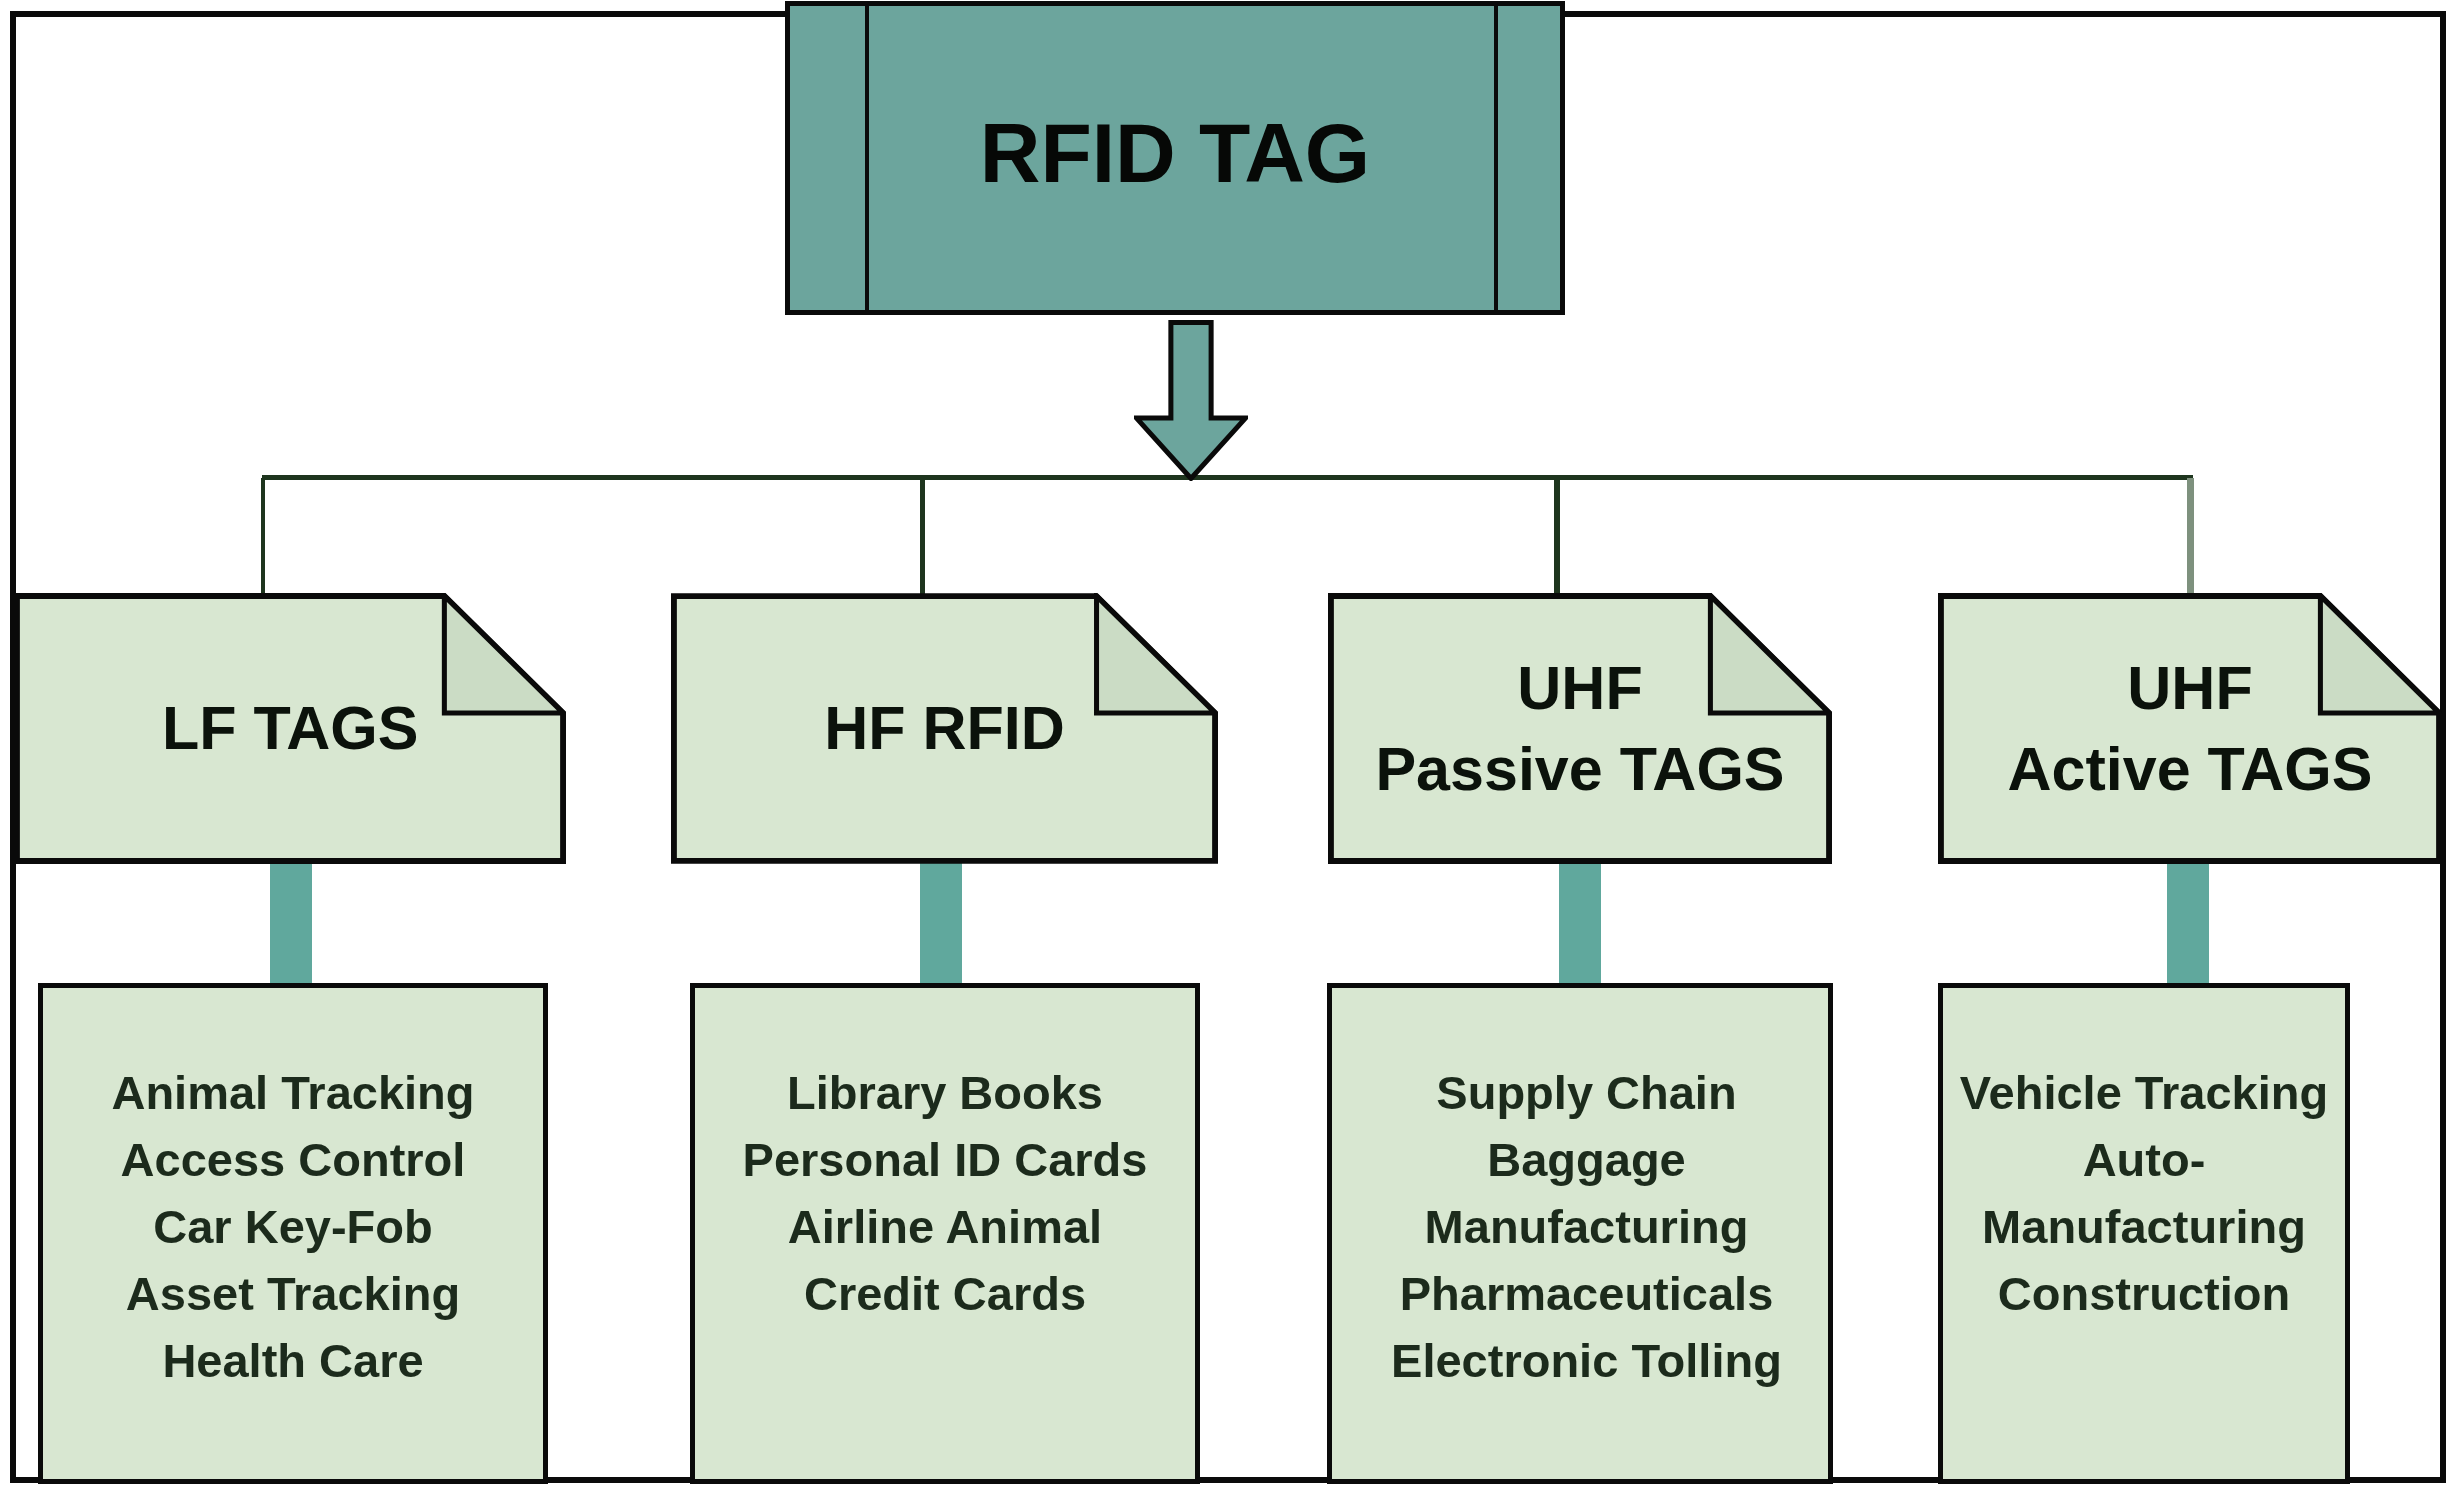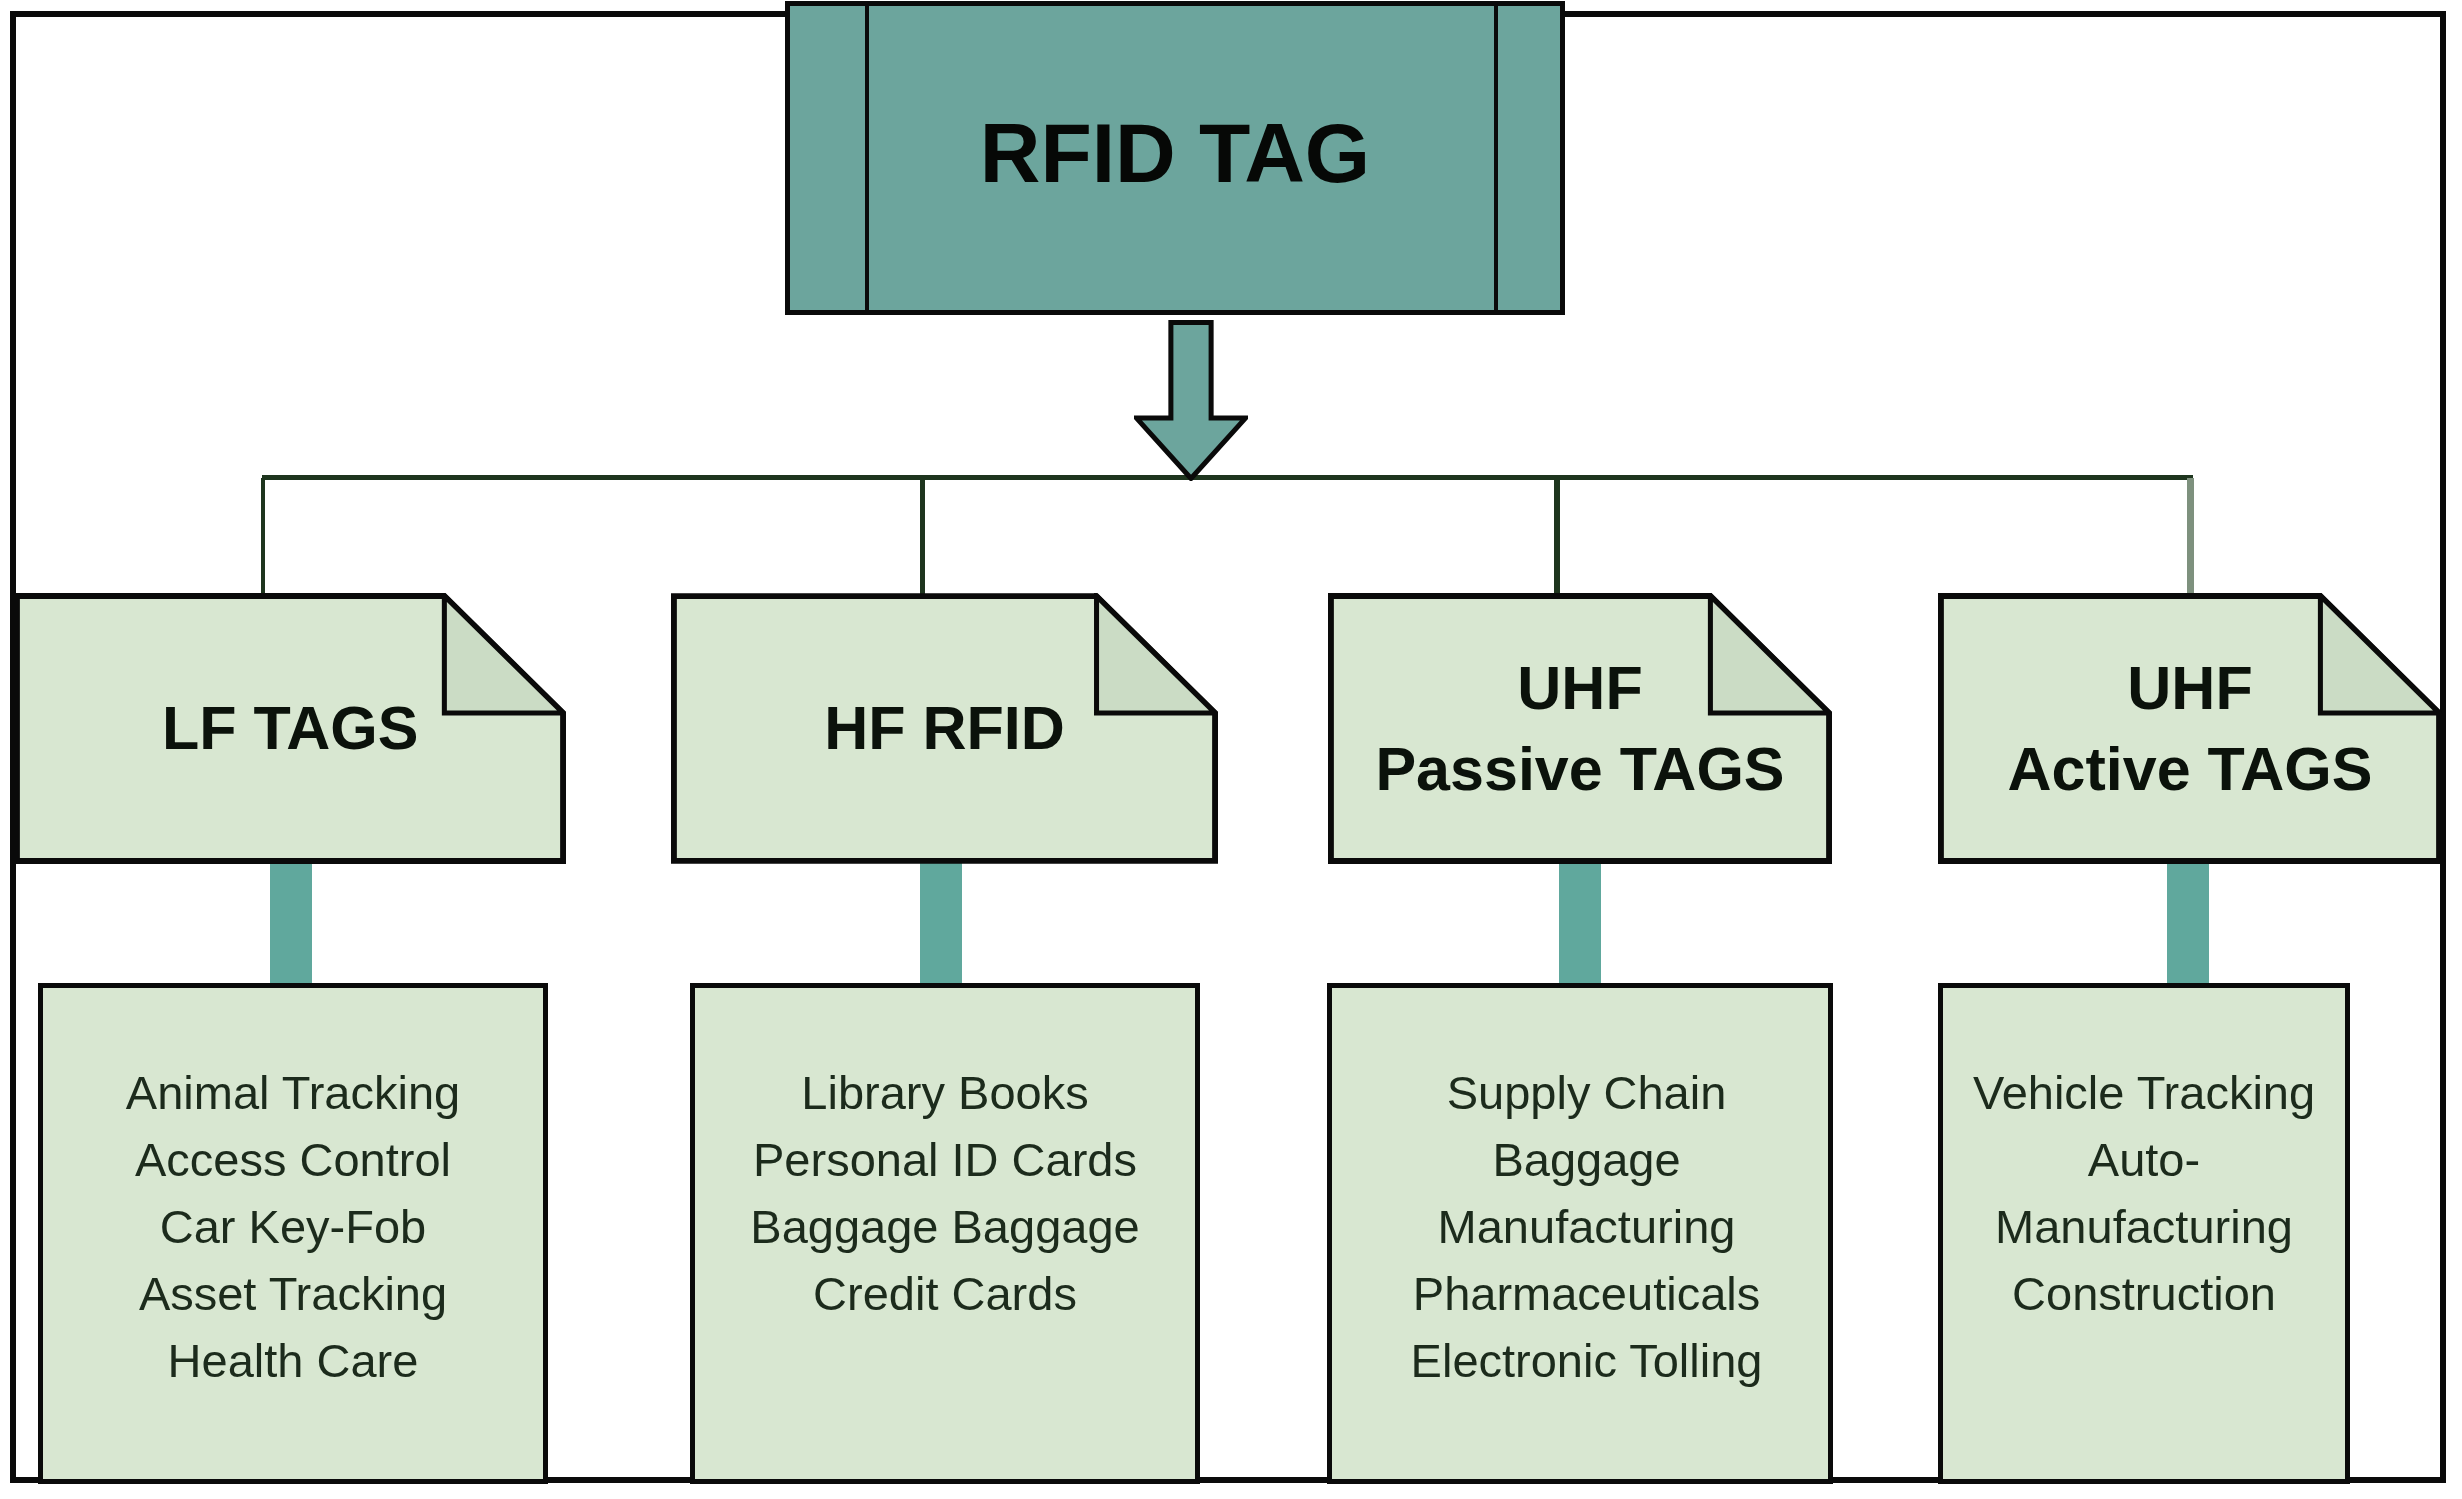--- a/index.html
+++ b/index.html
@@ -41,21 +41,21 @@
   .cat-label span{
     display:block;font-weight:bold;font-size:61px;line-height:81px;
     color:#0b120b;text-align:center;white-space:nowrap;
   }
   .items-node{
     top:983px;height:501px;box-sizing:border-box;z-index:2;
     background:#D8E7D1;border:5.9px solid #0a0a0a;
     padding-top:71px;text-align:center;
   }
   .items-node span{
-    display:block;font-weight:normal;font-size:47px;line-height:67px;
+    display:block;font-weight:bold;font-size:47px;line-height:67px;
     color:#1C2B1C;text-align:center;white-space:nowrap;
   }
 </style>
 </head>
 <body>
 
 <div class="abs frame"></div>
 
 <div class="abs title-box">
   <div class="abs title-divider divider-left"></div>
@@ -124,21 +124,21 @@
   <span>Animal Tracking</span>
   <span>Access Control</span>
   <span>Car Key-Fob</span>
   <span>Asset Tracking</span>
   <span>Health Care</span>
 </div>
 
 <div class="abs items-node" style="left:690px;width:510px;">
   <span>Library Books</span>
   <span>Personal ID Cards</span>
-  <span>Baggage Baggage</span>
+  <span>Airline Animal</span>
   <span>Credit Cards</span>
 </div>
 
 <div class="abs items-node" style="left:1327px;width:506px;padding-left:13px;">
   <span>Supply Chain</span>
   <span>Baggage</span>
   <span>Manufacturing</span>
   <span>Pharmaceuticals</span>
   <span>Electronic Tolling</span>
 </div>

